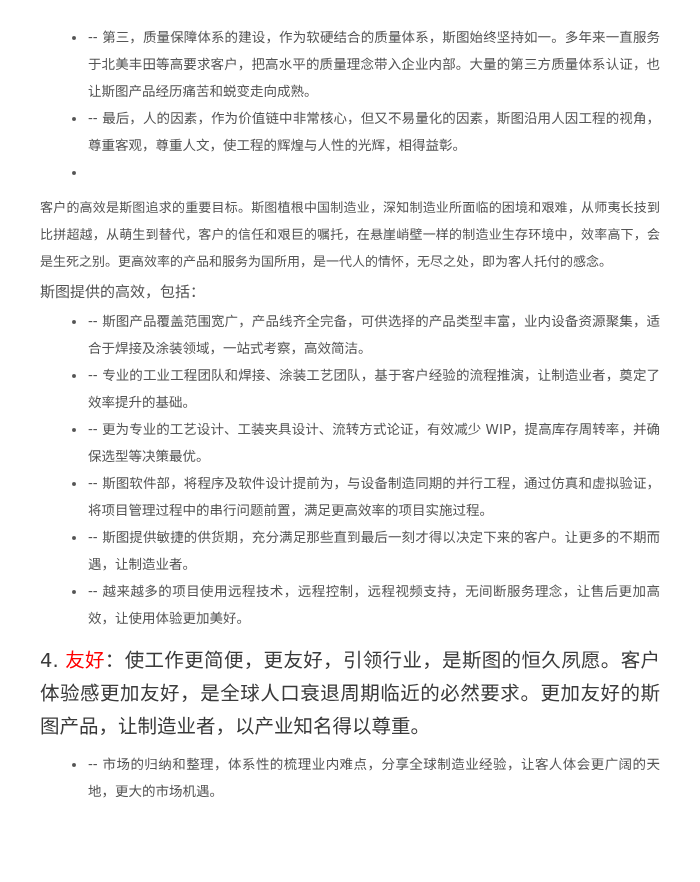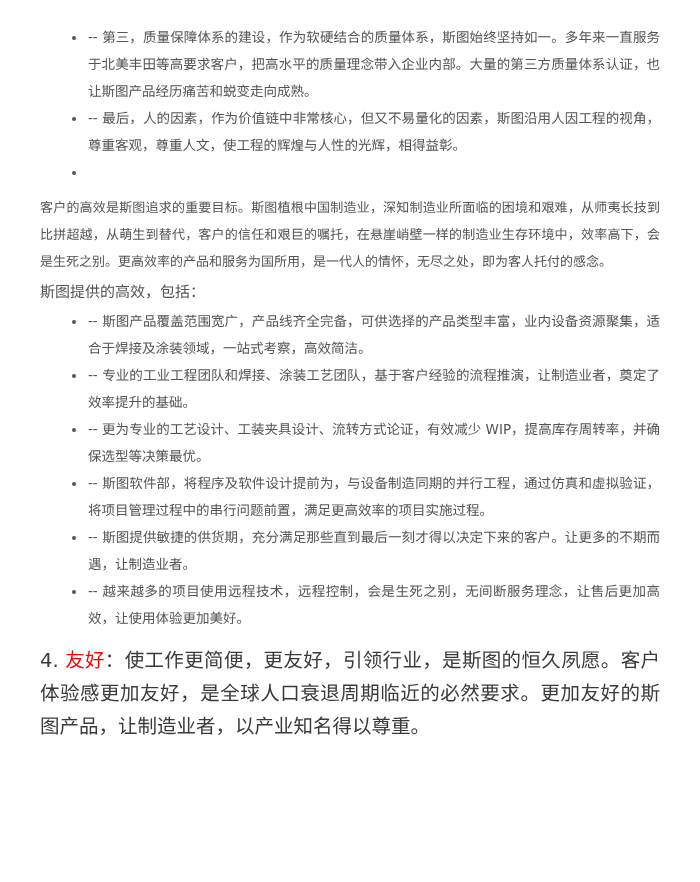--- a/index.html
+++ b/index.html
@@ -79,21 +79,24 @@
   <p class="para">客户的高效是斯图追求的重要目标。斯图植根中国制造业，深知制造业所面临的困境和艰难，从师夷长技到比拼超越，从萌生到替代，客户的信任和艰巨的嘱托，在悬崖峭壁一样的制造业生存环境中，效率高下，会是生死之别。更高效率的产品和服务为国所用，是一代人的情怀，无尽之处，即为客人托付的感念。</p>
 
   <p class="list-intro">斯图提供的高效，包括：</p>
 
   <ul class="bullet-list features">
     <li>-- 斯图产品覆盖范围宽广，产品线齐全完备，可供选择的产品类型丰富，业内设备资源聚集，适合于焊接及涂装领域，一站式考察，高效简洁。</li>
     <li>-- 专业的工业工程团队和焊接、涂装工艺团队，基于客户经验的流程推演，让制造业者，奠定了效率提升的基础。</li>
     <li>-- 更为专业的工艺设计、工装夹具设计、流转方式论证，有效减少 WIP，提高库存周转率，并确保选型等决策最优。</li>
     <li>-- 斯图软件部，将程序及软件设计提前为，与设备制造同期的并行工程，通过仿真和虚拟验证，将项目管理过程中的串行问题前置，满足更高效率的项目实施过程。</li>
     <li>-- 斯图提供敏捷的供货期，充分满足那些直到最后一刻才得以决定下来的客户。让更多的不期而遇，让制造业者。</li>
-    <li>-- 越来越多的项目使用远程技术，远程控制，会是生死之别，无间断服务理念，让售后更加高效，让使用体验更加美好。</li>
+    <li>-- 越来越多的项目使用远程技术，远程控制，远程视频支持，无间断服务理念，让售后更加高效，让使用体验更加美好。</li>
   </ul>
 
   <h2 class="h-sec4">
     <span>4. </span><span class="red-keyword">友好</span><span>：使工作更简便，更友好，引领行业，是斯图的恒久夙愿。客户体验感更加友好，是全球人口衰退周期临近的必然要求。更加友好的斯图产品，让制造业者，以产业知名得以尊重。</span>
   </h2>
 
+  <ul class="bullet-list sec4-list">
+    <li>-- 市场的归纳和整理，体系性的梳理业内难点，分享全球制造业经验，让客人体会更广阔的天地，更大的市场机遇。</li>
+  </ul>
 
 </div>
 
 </body></html>

